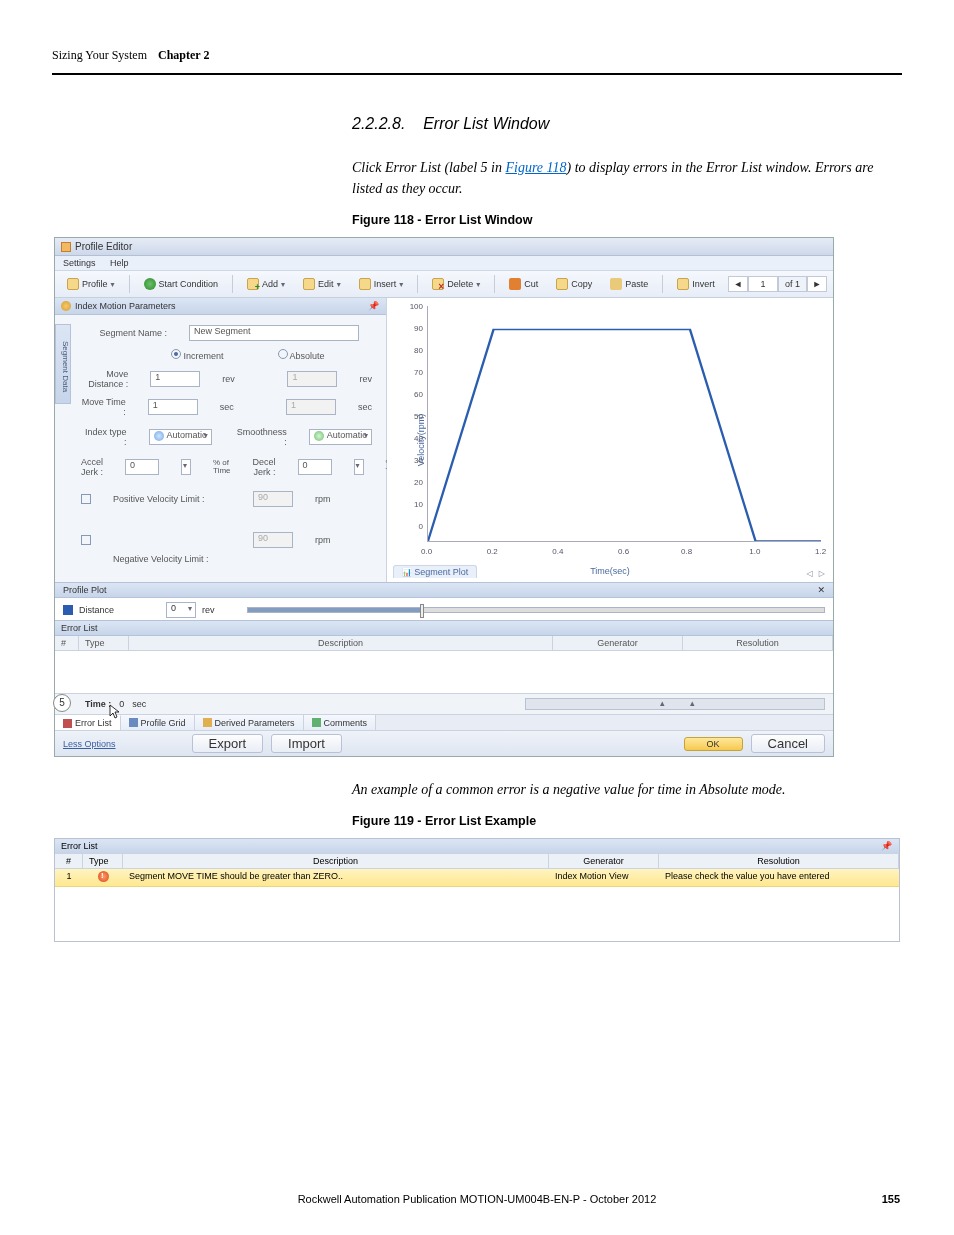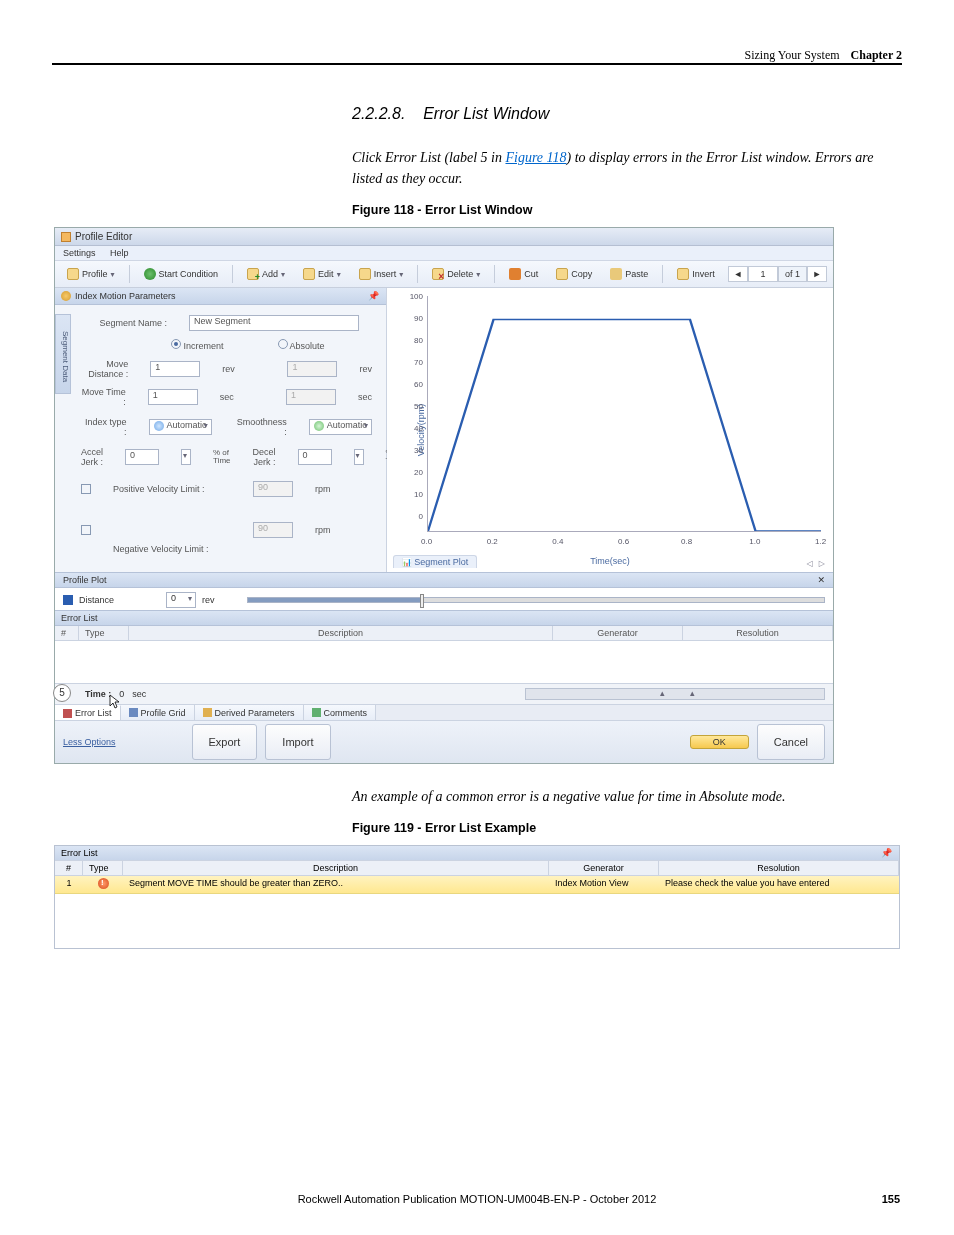--- a/index.html
+++ b/index.html
@@ -1,18 +1,18 @@
 <!DOCTYPE html>
 <html><head>
 <meta charset="utf-8">
 <style>
   * { box-sizing: border-box; margin: 0; padding: 0; }
   body { font-family: Georgia, 'Times New Roman', serif; background: #fff; color: #000; width: 954px; margin: 0 auto; position: relative; height: 1235px; }
   .page { padding: 48px 52px 0 52px; position: relative; height: 100%; }
-  .running-head { text-align: right; font-size: 12px; margin-bottom: 0; }
+  .running-head { text-align: left; font-size: 12px; margin-bottom: 10px; }
   .running-head .chap { font-weight: bold; margin-left: 8px; }
   .rule { border-top: 2px solid #000; margin-bottom: 40px; }
   .content { margin-left: 300px; }
   .h4 { font-style: italic; font-size: 16px; font-family: 'Trebuchet MS', Arial, sans-serif; margin-bottom: 24px; }
   .body-text { font-size: 14px; line-height: 1.5; margin-bottom: 14px; font-style: italic; }
   .body-text a { color: #0066cc; text-decoration: underline; }
   .fig-caption { font-family: Arial, sans-serif; font-size: 12.5px; font-weight: bold; margin-bottom: 10px; margin-top: 6px;}
   .footer { position: absolute; bottom: 30px; left: 0; right: 0; text-align: center; font-size: 11px; font-family: Arial, sans-serif; }
   .footer .pageno { position: absolute; right: 54px; font-weight: bold; }
 
@@ -98,21 +98,21 @@
   .bottom-tabs .tab.active { background:#fff; border-top:1px solid #fff; }
   .bottom-tabs .tab .tico { width:9px; height:9px; display:inline-block;}
   .tico-err { background:#c05050;}
   .tico-grid { background:#6a8ac0;}
   .tico-der { background:#e0b050;}
   .tico-com { background:#60b070;}
   .cursor { position:absolute; left:54px; bottom:10px; width:12px; height:16px; }
   .cursor svg { width:12px; height:16px;}
 
   .status-bar { background:linear-gradient(#eef2f9,#dfe6f1); padding:3px 8px; display:flex; align-items:center; gap:8px; border-top:1px solid #cbd3e1;}
-  .btn-raise { border:1px solid #b8c2d4; background:linear-gradient(#fdfdfd,#e9edf5); padding:11px 16px; border-radius:3px; font-size:11px;}
+  .btn-raise { border:1px solid #b8c2d4; background:linear-gradient(#fdfdfd,#e9edf5); padding:1px 16px; border-radius:3px; font-size:13px;}
   .btn-ok { border:1px solid #c3a43a; background:linear-gradient(#ffe89a,#f6c94e); padding:1px 22px; border-radius:3px; font-size:9px; margin-left:auto;}
 
   
   .el-window { width: 846px; margin-left:-298px; border:1px solid #b9c2d2; font-family: Tahoma, Arial, sans-serif; font-size:9px; background:#f0f3f8; }
   .el-title { background:linear-gradient(#dbe5f4,#c7d5ea); padding:2px 6px; display:flex;}
   .el-title .pin { margin-left:auto;}
   .el-head { display:flex; background:#ecf0f7; border-top:1px solid #cbd3e1; border-bottom:1px solid #cbd3e1;}
   .el-head > div { padding:2px 6px; border-right:1px solid #cbd3e1;}
   .el-row { display:flex; background:linear-gradient(#fff3c0,#ffe890); border-bottom:1px solid #e9d77f;}
   .el-row > div { padding:2px 6px;}

